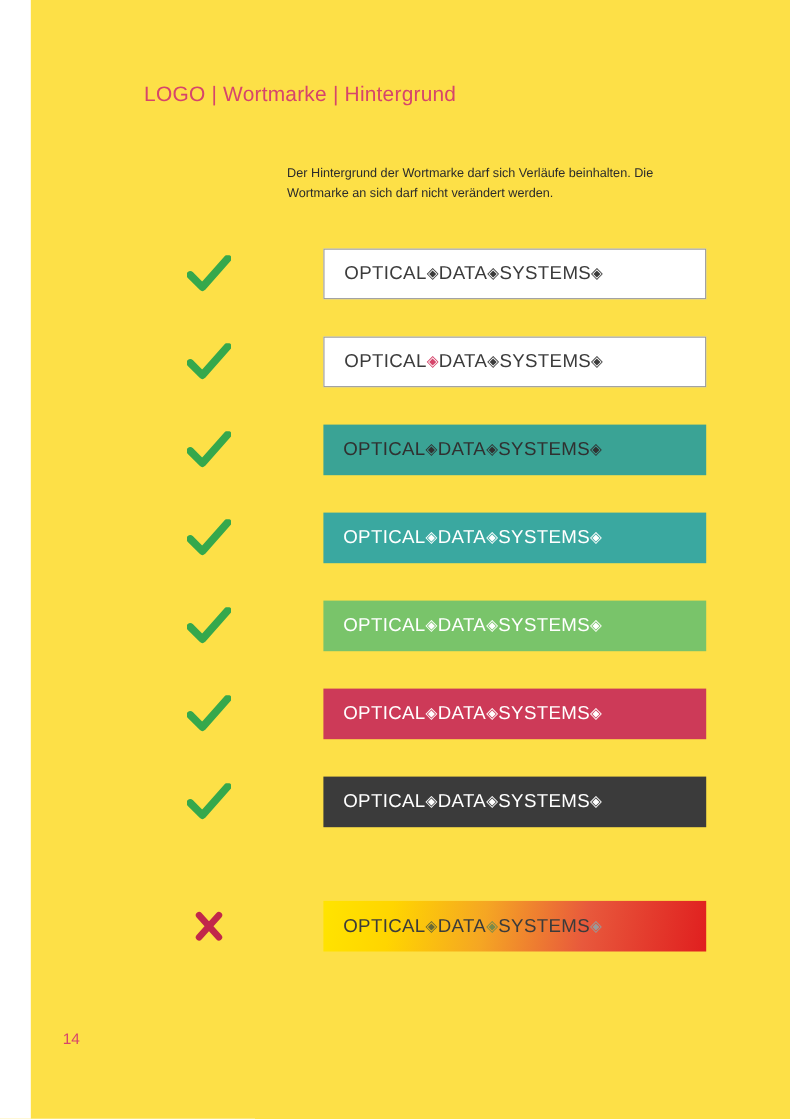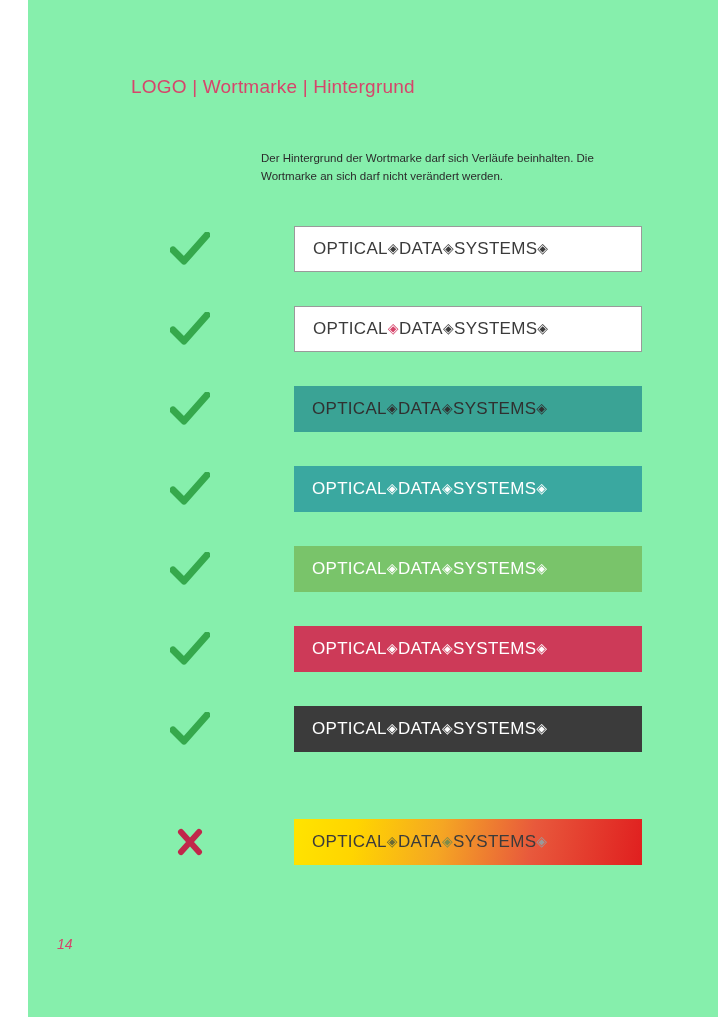--- a/index.html
+++ b/index.html
@@ -12,21 +12,21 @@
     height: 1017px;
     position: relative;
     font-family: "Liberation Sans", sans-serif;
     overflow: hidden;
   }
   .page {
     position: absolute;
     left: 0; top: 0;
     width: 718px;
     height: 1017px;
-    background: #86efac;
+    background: #fde047;
   }
   .left-band {
     position: absolute;
     left: 0; top: 0;
     width: 28px;
     height: 1017px;
     background: #ffffff;
   }
   .page-title {
     position: absolute;
@@ -94,21 +94,20 @@
     font-size: 14px;
     position: relative;
     top: -1px;
   }
   .page-number {
     position: absolute;
     left: 57px;
     top: 936px;
     font-size: 14px;
     color: #d6456b;
-    font-style: italic;
   }
 </style>
 </head>
 <body>
 
 <div class="page">
   <div class="left-band"></div>
 
   <div class="page-title">LOGO | Wortmarke | Hintergrund</div>
 

